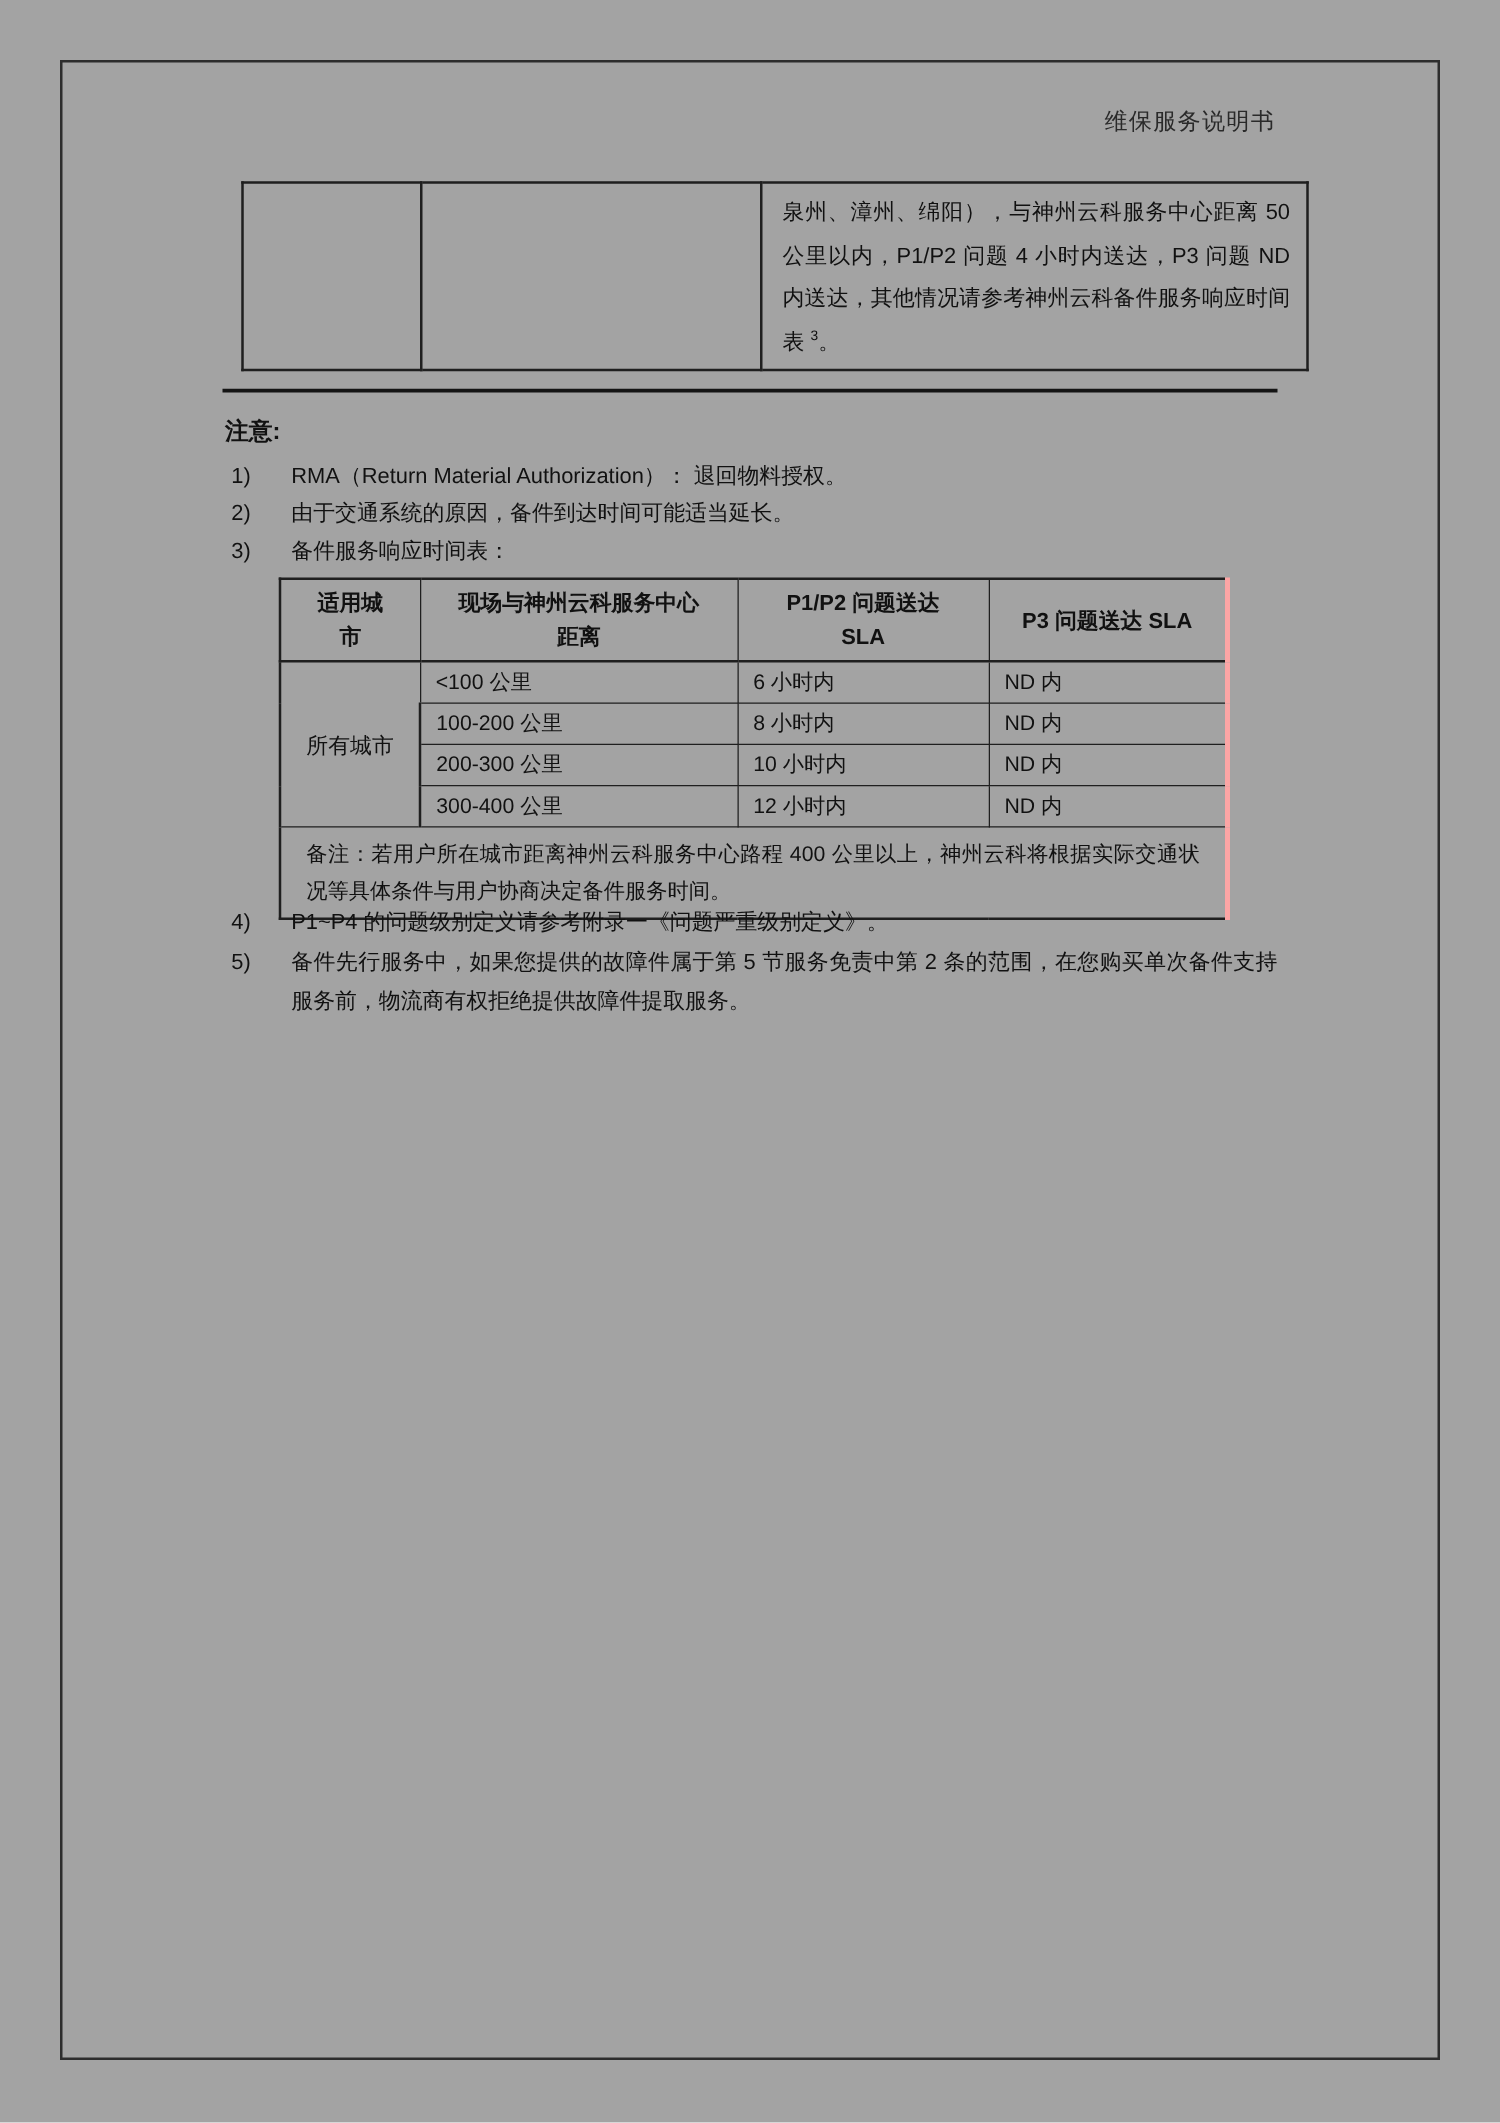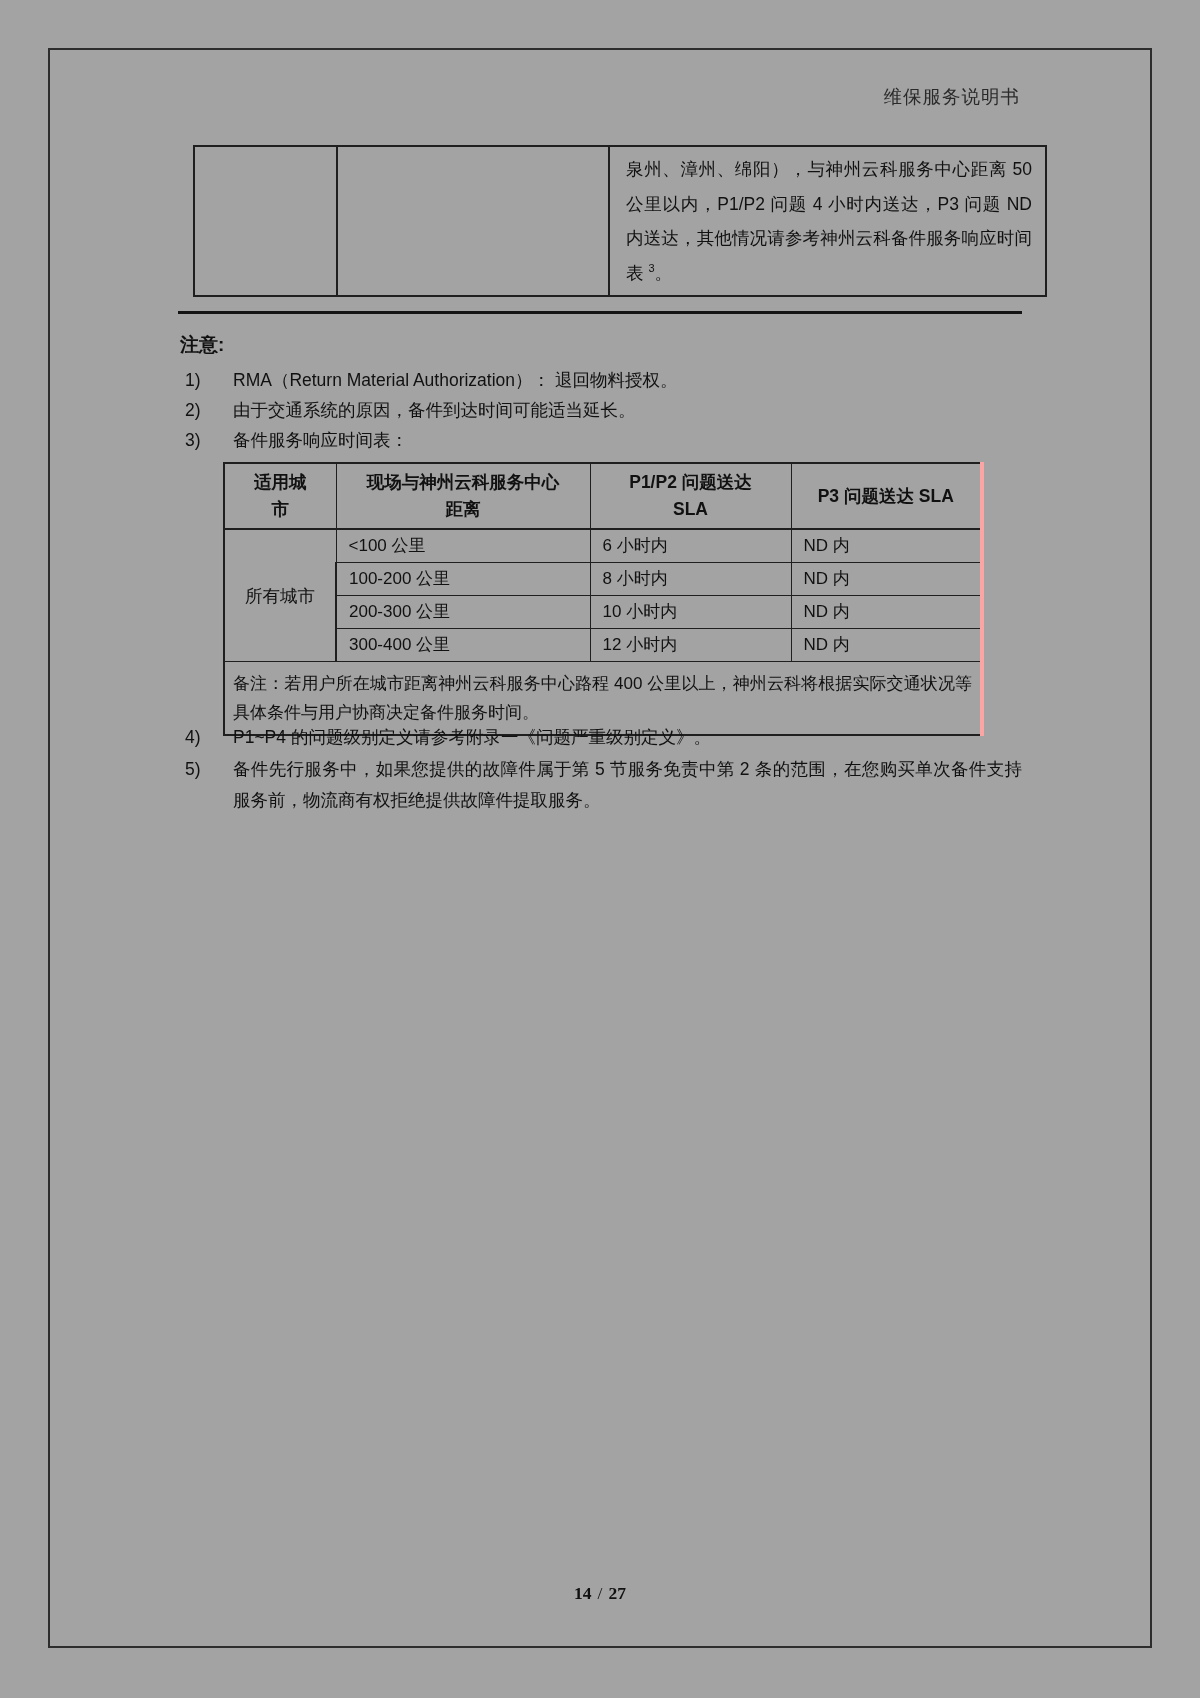--- a/index.html
+++ b/index.html
@@ -71,21 +71,21 @@
     height:60px;font-size:17.5px;font-weight:bold;text-align:center;
     line-height:27px;padding:2px 24px;border-bottom:2.5px solid #1f1f1f;
   }
   .table2 td{
     height:32px;font-size:17px;line-height:22px;padding:0 6px 0 12px;text-align:left;
   }
   .table2 td.city{
     text-align:center;padding:4px 4px;font-size:17.5px;
   }
   .table2 td.note-cell{
-    height:64px;padding:4px 8px;line-height:29.5px;text-align:justify;
+    height:64px;padding:4px 20px;line-height:29.5px;text-align:justify;
     border-bottom:2px solid #1f1f1f;
   }
   
   .closing{
     position:absolute;left:180px;top:812px;width:844px;
     font-size:17.5px;line-height:30px;text-align:justify;color:#111;
   }
   
   .footer{
     position:absolute;left:0;top:1583px;width:100%;text-align:center;
@@ -183,17 +183,14 @@
   <div class="note-item n4">
     <span class="num">4)</span>
     <span class="txt">P1~P4 的问题级别定义请参考附录一《问题严重级别定义》。</span>
   </div>
   <div class="note-item n5 wrap">
     <span class="num">5)</span>
     <span class="txt">备件先行服务中，如果您提供的故障件属于第 5 节服务免责中第 2 条的范围，在您购买单次备件支持服务前，物流商有权拒绝提供故障件提取服务。</span>
   </div>
 
 
-  <div class="footer">
-    <span class="pg">14</span><span class="sep">/</span><span class="pg">27</span>
-  </div>
 
 </div>
 
 </body></html>

